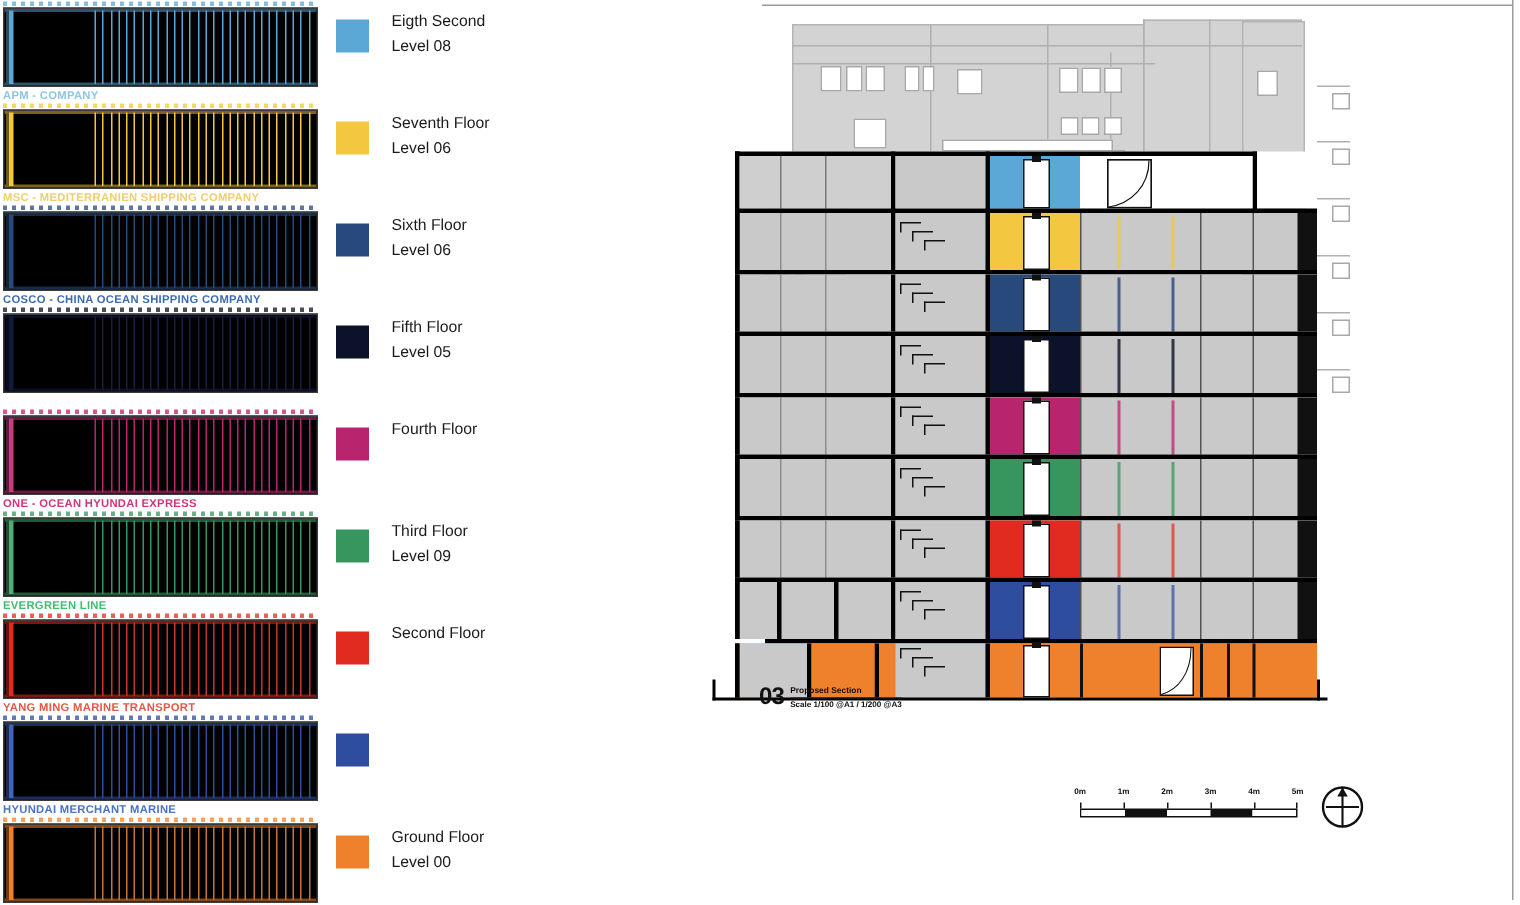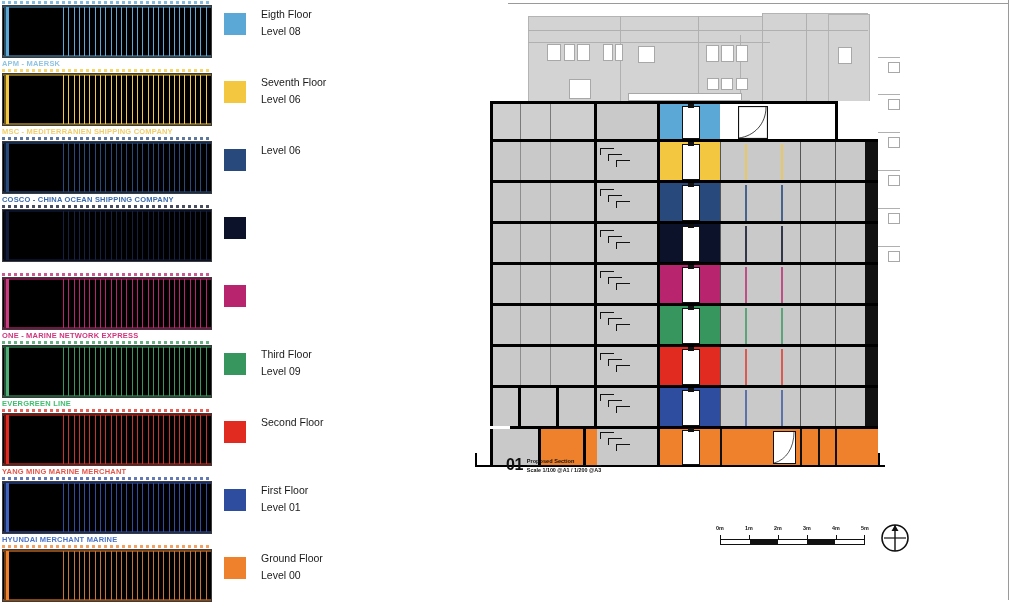--- a/index.html
+++ b/index.html
@@ -330,24 +330,24 @@
             <div class="corr-line" style="background:#5BA7D5;"></div>
             <div class="corr-line" style="background:#5BA7D5;"></div>
             <div class="corr-line" style="background:#5BA7D5;"></div>
             <div class="corr-line" style="background:#5BA7D5;"></div>
             <div class="corr-line" style="background:#5BA7D5;"></div>
             <div class="corr-line" style="background:#5BA7D5;"></div>
             <div class="corr-line" style="background:#5BA7D5;"></div>
             <div class="corr-line" style="background:#5BA7D5;"></div>
         </div>
       </div>
-      <div class="carrier-label" style="color:#8FC4E2;">APM - MAERSK</div>
+      <div class="carrier-label" style="color:#8FC4E2;">APM - COMPANY</div>
       <div class="legend-swatch" style="background:#5BA7D5;"></div>
       <div class="legend-text">
-        <div class="legend-title">Eigth Floor</div>
+        <div class="legend-title">Eigth Second</div>
         <div class="legend-level">Level 08</div>
       </div>
     </div>
 
     <div class="legend-row" style="top:73px;">
       <div class="container-rail" style="color:#F3C73F;"></div>
       <div class="container-box">
         <div class="container-lip-top" style="background:#F3C73F;opacity:.5;"></div>
         <div class="container-lip-bottom" style="background:#F3C73F;opacity:.5;"></div>
         <div class="container-endcap" style="background:#F3C73F;">
@@ -427,20 +427,21 @@
             <div class="corr-line" style="background:#27497C;"></div>
             <div class="corr-line" style="background:#27497C;"></div>
             <div class="corr-line" style="background:#27497C;"></div>
             <div class="corr-line" style="background:#27497C;"></div>
             <div class="corr-line" style="background:#27497C;"></div>
         </div>
       </div>
       <div class="carrier-label" style="color:#3D6CAE;">COSCO - CHINA OCEAN SHIPPING COMPANY</div>
       <div class="legend-swatch" style="background:#27497C;"></div>
       <div class="legend-text">
+        <div class="legend-title">Sixth Floor</div>
         <div class="legend-level">Level 06</div>
       </div>
     </div>
 
     <div class="legend-row" style="top:209px;">
       <div class="container-rail" style="color:#0B1229;"></div>
       <div class="container-box">
         <div class="container-lip-top" style="background:#0B1229;opacity:.9;"></div>
         <div class="container-lip-bottom" style="background:#0B1229;opacity:.9;"></div>
         <div class="container-endcap" style="background:#121B3A;">
@@ -472,20 +473,24 @@
             <div class="corr-line" style="background:#16203f;"></div>
             <div class="corr-line" style="background:#16203f;"></div>
             <div class="corr-line" style="background:#16203f;"></div>
             <div class="corr-line" style="background:#16203f;"></div>
             <div class="corr-line" style="background:#16203f;"></div>
             <div class="corr-line" style="background:#16203f;"></div>
         </div>
       </div>
       <div class="carrier-label" style="color:#2B3A6B;"></div>
       <div class="legend-swatch" style="background:#0B1229;"></div>
+      <div class="legend-text">
+        <div class="legend-title">Fifth Floor</div>
+        <div class="legend-level">Level 05</div>
+      </div>
     </div>
 
     <div class="legend-row" style="top:277px;">
       <div class="container-rail" style="color:#B9246E;"></div>
       <div class="container-box">
         <div class="container-lip-top" style="background:#B9246E;opacity:.6;"></div>
         <div class="container-lip-bottom" style="background:#B9246E;opacity:.6;"></div>
         <div class="container-endcap" style="background:#C93C80;">
             <div class="container-endcap-inner"></div>
           </div>
@@ -513,23 +518,24 @@
             <div class="corr-line" style="background:#B9246E;"></div>
             <div class="corr-line" style="background:#B9246E;"></div>
             <div class="corr-line" style="background:#B9246E;"></div>
             <div class="corr-line" style="background:#B9246E;"></div>
             <div class="corr-line" style="background:#B9246E;"></div>
             <div class="corr-line" style="background:#B9246E;"></div>
             <div class="corr-line" style="background:#B9246E;"></div>
             <div class="corr-line" style="background:#B9246E;"></div>
         </div>
       </div>
-      <div class="carrier-label" style="color:#D1357E;">ONE - MARINE NETWORK EXPRESS</div>
+      <div class="carrier-label" style="color:#D1357E;">ONE - OCEAN HYUNDAI EXPRESS</div>
       <div class="legend-swatch" style="background:#B9246E;"></div>
       <div class="legend-text">
+        <div class="legend-title">Fourth Floor</div>
       </div>
     </div>
 
     <div class="legend-row" style="top:345px;">
       <div class="container-rail" style="color:#37965E;"></div>
       <div class="container-box">
         <div class="container-lip-top" style="background:#37965E;opacity:.6;"></div>
         <div class="container-lip-bottom" style="background:#37965E;opacity:.6;"></div>
         <div class="container-endcap" style="background:#4FAE76;">
             <div class="container-endcap-inner"></div>
@@ -605,21 +611,21 @@
             <div class="corr-line" style="background:#C4362B;"></div>
             <div class="corr-line" style="background:#C4362B;"></div>
             <div class="corr-line" style="background:#C4362B;"></div>
             <div class="corr-line" style="background:#C4362B;"></div>
             <div class="corr-line" style="background:#C4362B;"></div>
             <div class="corr-line" style="background:#C4362B;"></div>
             <div class="corr-line" style="background:#C4362B;"></div>
             <div class="corr-line" style="background:#C4362B;"></div>
         </div>
       </div>
-      <div class="carrier-label" style="color:#E4574A;">YANG MING MARINE MERCHANT</div>
+      <div class="carrier-label" style="color:#E4574A;">YANG MING MARINE TRANSPORT</div>
       <div class="legend-swatch" style="background:#E12B20;"></div>
       <div class="legend-text">
         <div class="legend-title">Second Floor</div>
       </div>
     </div>
 
     <div class="legend-row" style="top:481px;">
       <div class="container-rail" style="color:#2E4D9E;"></div>
       <div class="container-box">
         <div class="container-lip-top" style="background:#2E4D9E;opacity:.6;"></div>
@@ -653,24 +659,20 @@
             <div class="corr-line" style="background:#2E4D9E;"></div>
             <div class="corr-line" style="background:#2E4D9E;"></div>
             <div class="corr-line" style="background:#2E4D9E;"></div>
             <div class="corr-line" style="background:#2E4D9E;"></div>
             <div class="corr-line" style="background:#2E4D9E;"></div>
             <div class="corr-line" style="background:#2E4D9E;"></div>
         </div>
       </div>
       <div class="carrier-label" style="color:#4B73C8;">HYUNDAI MERCHANT MARINE</div>
       <div class="legend-swatch" style="background:#2E4D9E;"></div>
-      <div class="legend-text">
-        <div class="legend-title">First Floor</div>
-        <div class="legend-level">Level 01</div>
-      </div>
     </div>
 
     <div class="legend-row" style="top:549px;">
       <div class="container-rail" style="color:#F0812C;"></div>
       <div class="container-box">
         <div class="container-lip-top" style="background:#F0812C;opacity:.55;"></div>
         <div class="container-lip-bottom" style="background:#F0812C;opacity:.55;"></div>
         <div class="container-endcap" style="background:#F0812C;">
             <div class="container-endcap-inner"></div>
           </div>
@@ -982,21 +984,21 @@
         <div class="thin-vert" style="left:310px;top:328px;height:36px;background:#111;width:2px;"></div>
         <div class="thin-vert" style="left:328px;top:328px;height:36px;background:#111;width:2px;"></div>
         <div class="thin-vert" style="left:345px;top:328px;height:36px;background:#111;width:2px;"></div>
 
         <div style="position:absolute;left:-15px;top:364px;width:410px;height:2px;background:#000;"></div>
         <div style="position:absolute;left:-15px;top:352px;width:2px;height:14px;background:#000;"></div>
         <div style="position:absolute;left:388px;top:352px;width:2px;height:14px;background:#000;"></div>
       </div>
 
       <div id="section-marker">
-        <div id="marker-number">01</div>
+        <div id="marker-number">03</div>
         <div id="marker-texts">
           <div id="marker-title">Proposed Section</div>
           <div id="marker-scale">Scale 1/100 @A1  /  1/200 @A3</div>
         </div>
       </div>
     </div>
 
     <div id="scale-bar-group">
       <div id="scale-ticks">
         <div class="scale-tick-label" style="left:3px;">0m</div>

